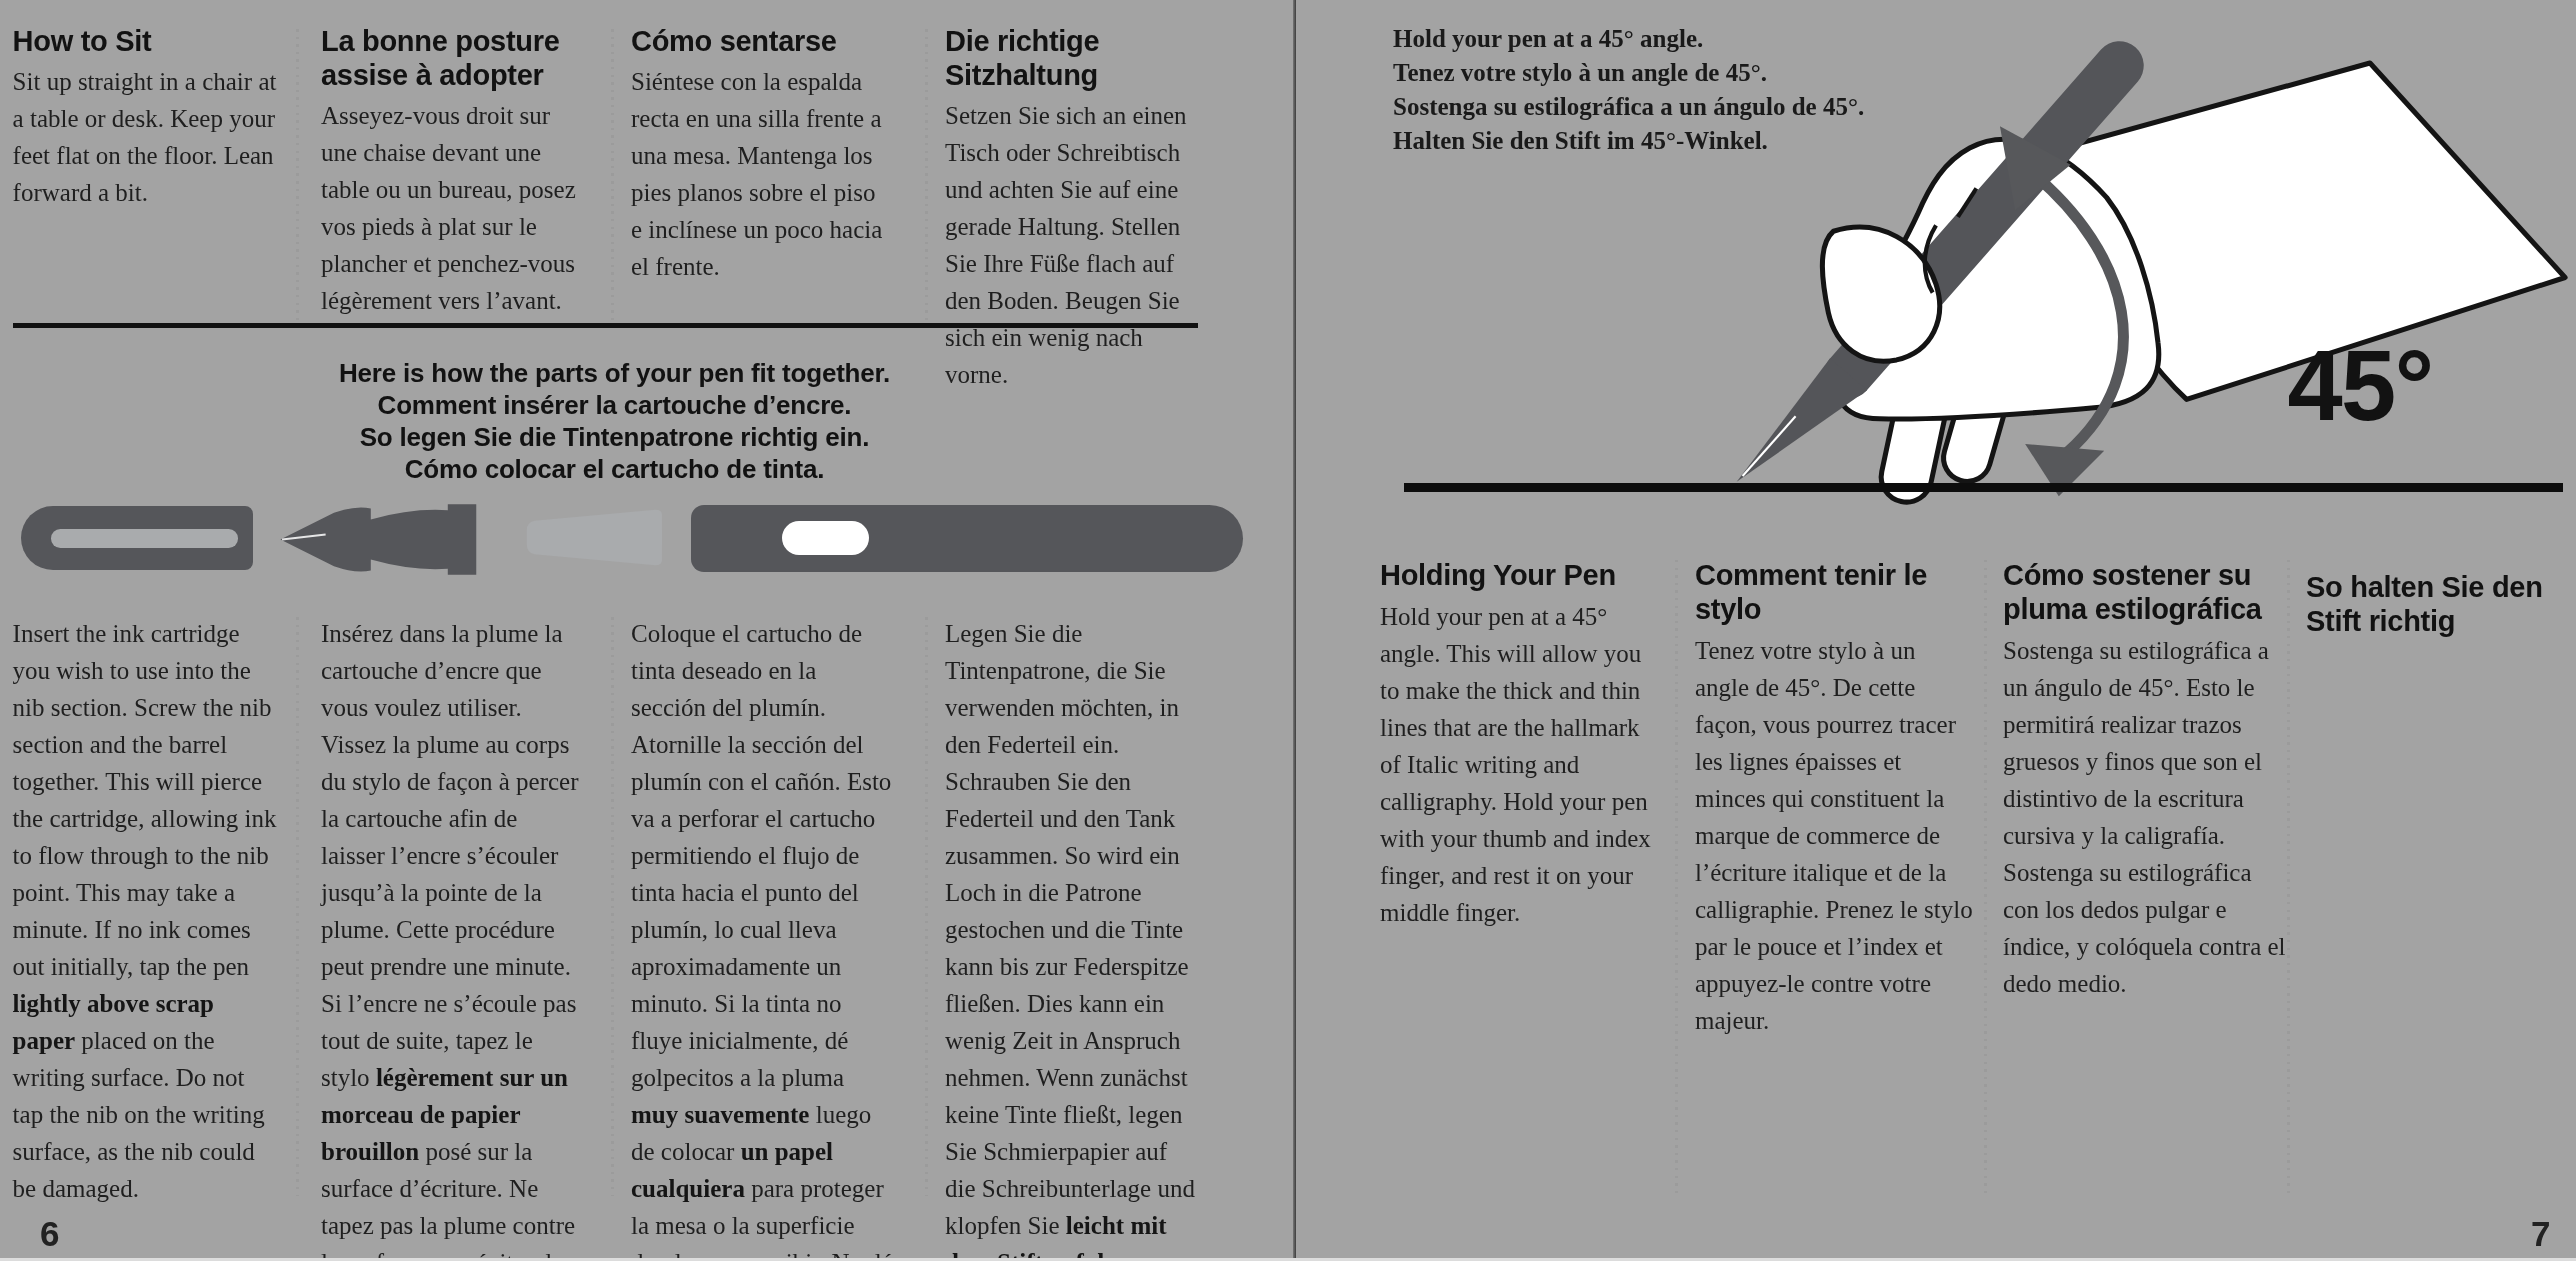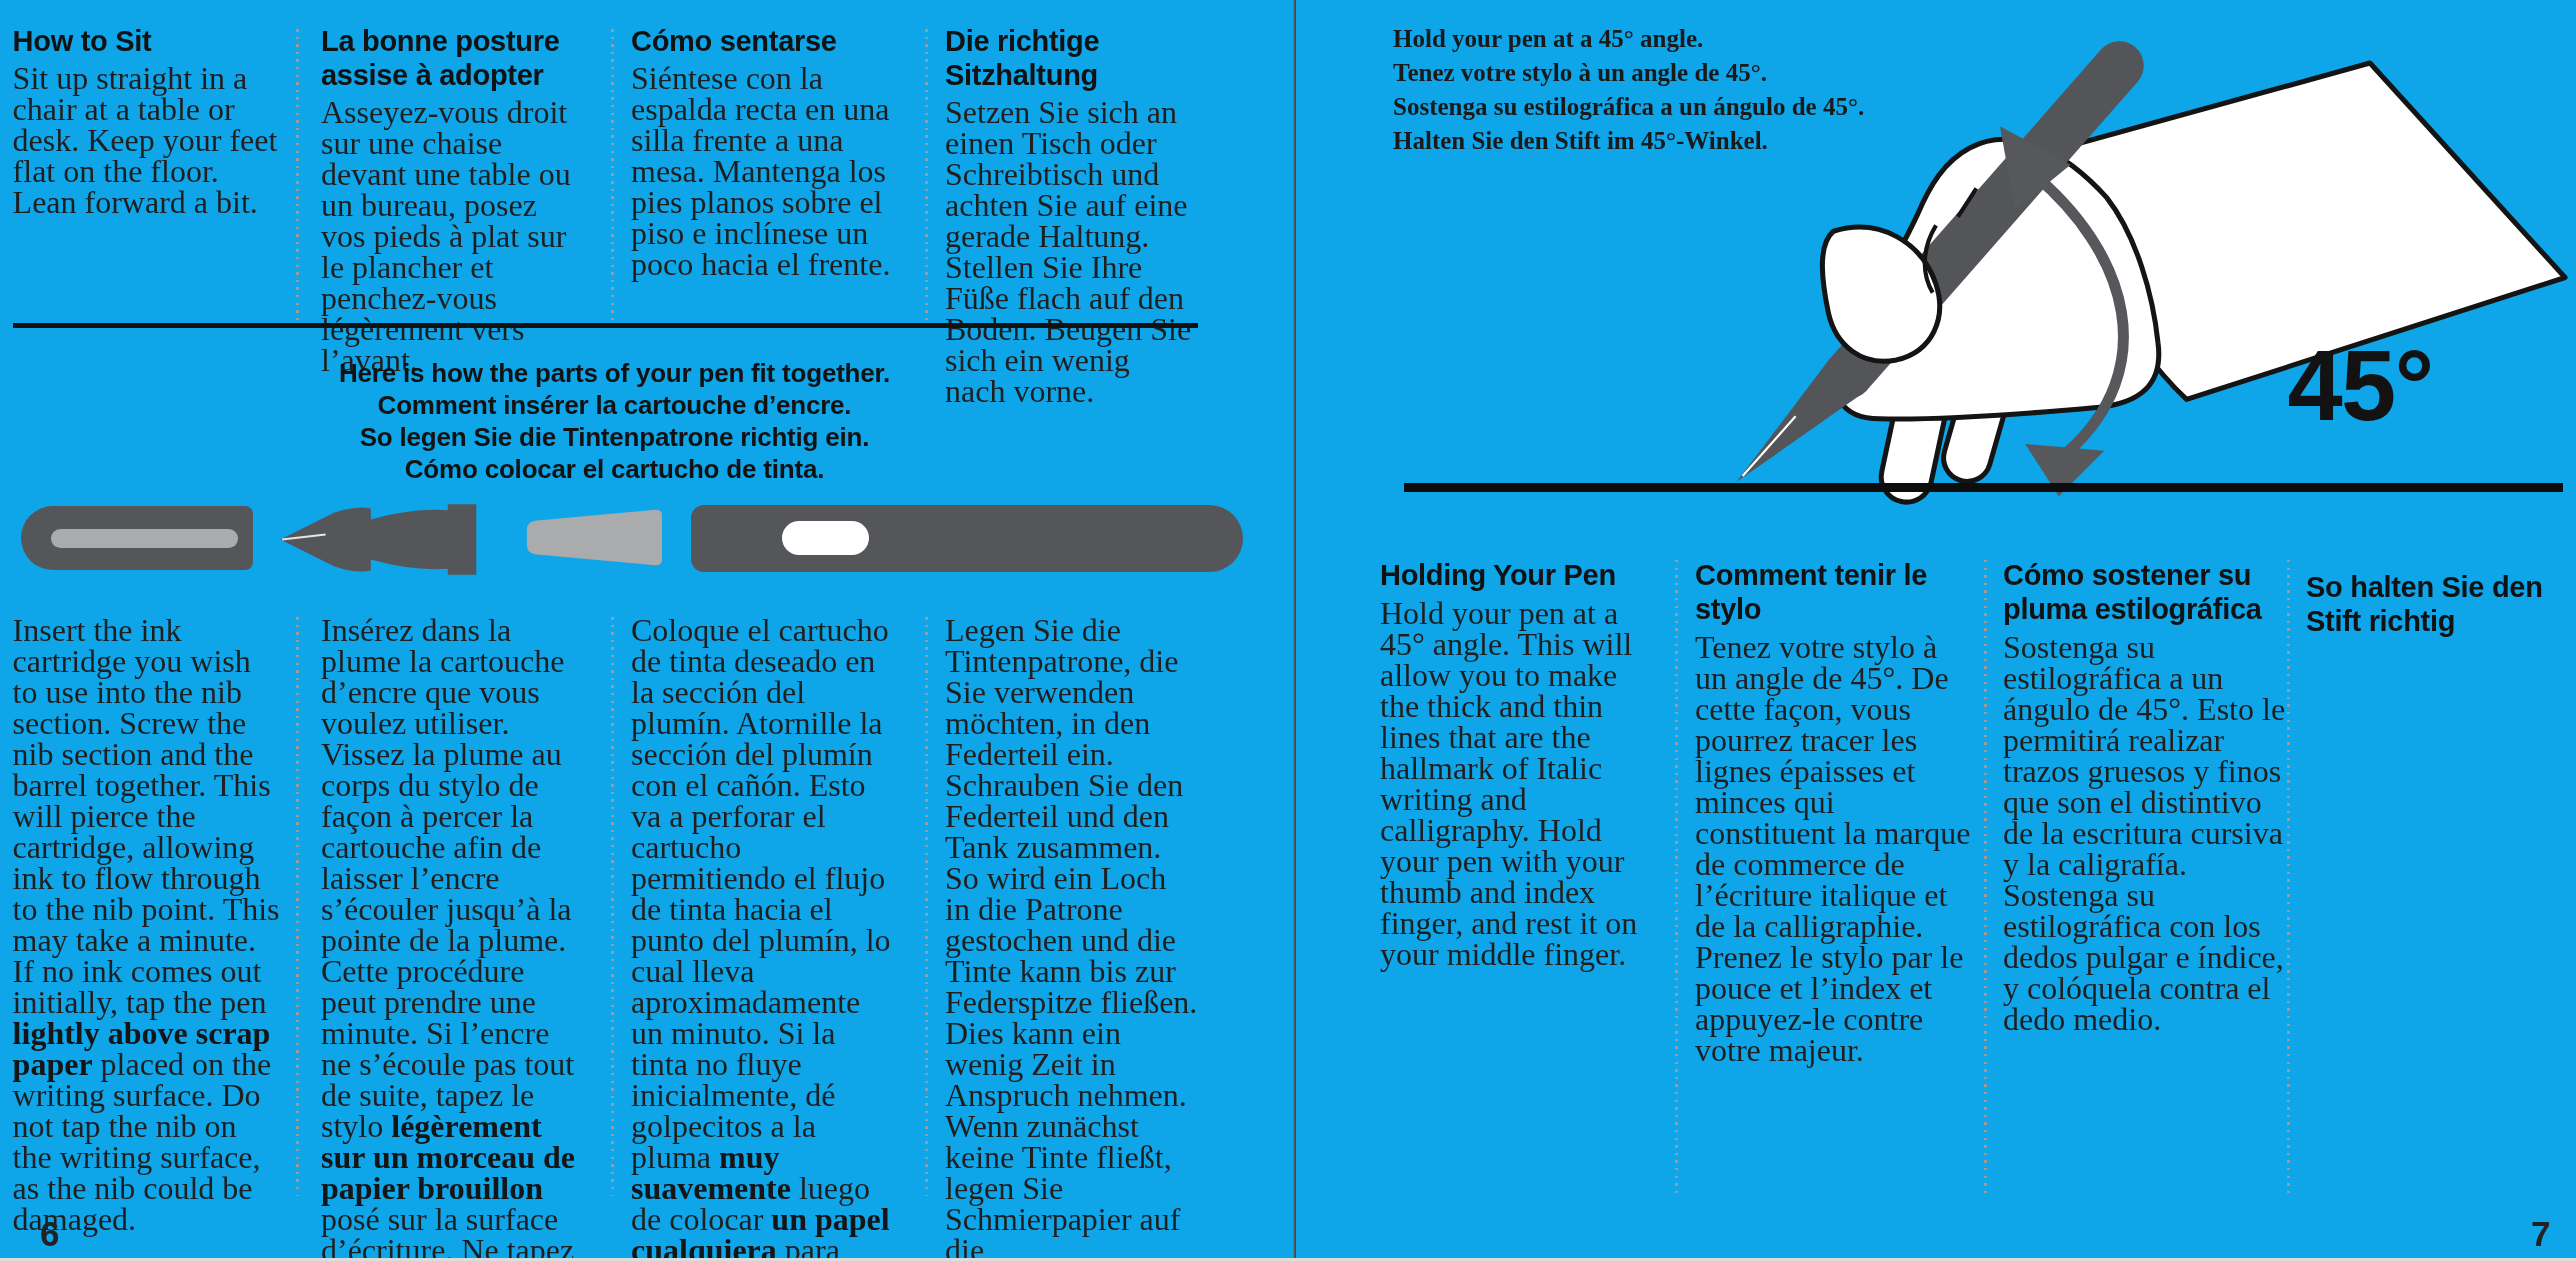--- a/index.html
+++ b/index.html
@@ -1,22 +1,22 @@
 <!DOCTYPE html>
 <html style="font-size:13.5px"><head>
 <meta charset="utf-8">
 <style>
   html,body{margin:0;padding:0;background:#ffffff;}
-  #page{position:relative;width:2576px;height:1262px;background:#0ea5e9;overflow:hidden;
+  #page{position:relative;width:2576px;height:1262px;background:#a3a3a3;overflow:hidden;
         font-family:"Liberation Serif",serif;color:#1e1e1e;}
   .abs{position:absolute;}
   .tcol{position:absolute;}
   .h1s{font-family:"Liberation Sans",sans-serif;font-weight:bold;font-size:29px;line-height:34px;
        color:#121212;letter-spacing:-0.3px;}
-  .body{font-size:32px;line-height:31px;margin-top:5.9px;color:#1f1f1f;}
+  .body{font-size:25px;line-height:37px;margin-top:5.9px;color:#1f1f1f;}
   .body b{font-weight:bold;color:#151515;}
   .centerhead{font-family:"Liberation Sans",sans-serif;font-weight:bold;font-size:26px;line-height:32px;
        color:#121212;text-align:center;letter-spacing:-0.2px;}
   .angleline{font-weight:bold;font-size:25px;line-height:34px;color:#1a1a1a;}
   .vdot{position:absolute;width:2.5px;
        background-image:repeating-linear-gradient(to bottom,#9b9b9b 0 2.5px,transparent 2.5px 7.6px);}
   .rule{position:absolute;background:#111111;}
   .pagenum{position:absolute;font-family:"Liberation Sans",sans-serif;font-weight:bold;
        font-size:35px;color:#222;}
   .fold{position:absolute;top:0;height:1262px;width:2.5px;left:1293px;

